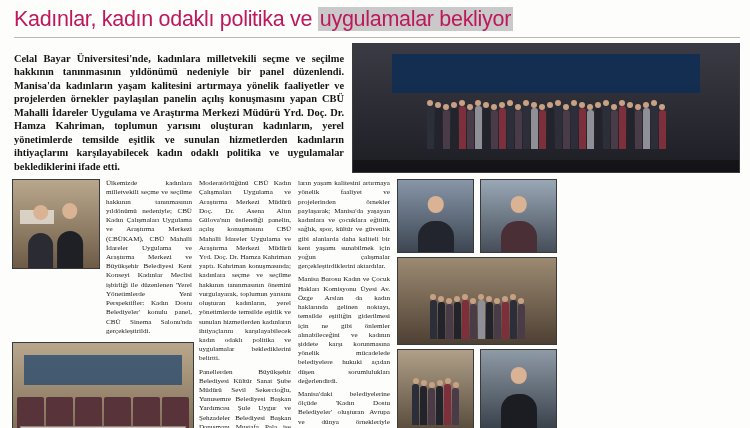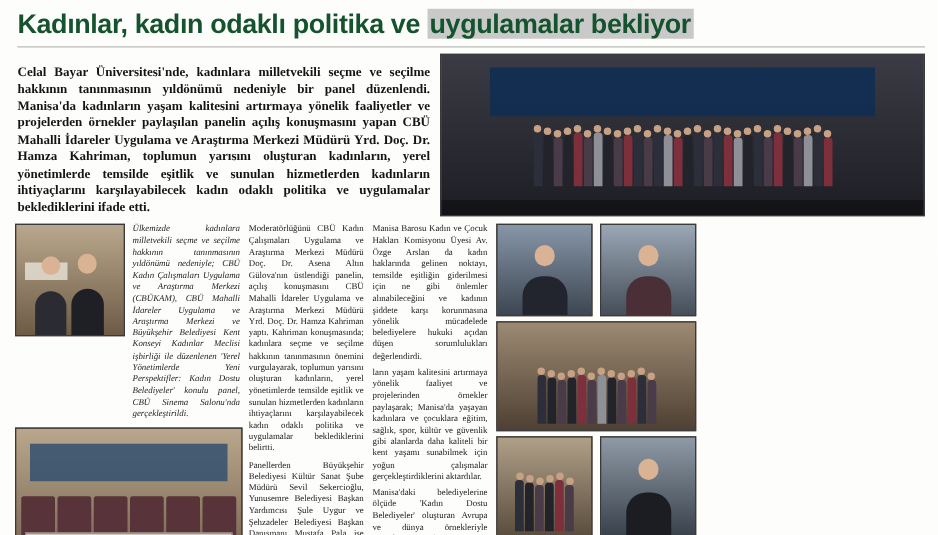--- a/index.html
+++ b/index.html
@@ -18,25 +18,25 @@
     position: relative;
     width: 750px;
     height: 428px;
     background: #fdfdfb;
     box-sizing: border-box;
     padding: 6px 10px 4px 12px;
   }
   
   .headline {
     font-family: "Liberation Sans", sans-serif;
-    font-weight: bold;
+    font-weight: normal;
     font-size: 21.5px;
     line-height: 1.08;
     letter-spacing: -0.3px;
-    color: #14532d;
+    color: #be185d;
     margin: 2px 0 6px 2px;
     white-space: nowrap;
   }
   .hl-highlight {
     background: #c9c9c9;
     padding: 0 2px;
   }
   .rule {
     border: 0;
     border-top: 1px solid #b9b9b9;
@@ -137,21 +137,20 @@
   .photo-lg {
     width: 100%;
     height: 104px;
     margin-bottom: 4px;
   }
   .left-stack { width: 180px; }
   .right-stack { width: 160px; }
   .two-col {
     display: flex;
     gap: 6px;
-    font-style: italic;
   }
   .banner {
     position: absolute;
     left: 6%; top: 10%;
     width: 88%;
     height: 26%;
     background: #33506e;
     opacity: 0.85;
   }
   .banner2 {
@@ -308,22 +307,22 @@
       </div>
 
     </div>
 
     <div class="col col2">
       <p>Moderatörlüğünü CBÜ Kadın Çalışmaları Uygulama ve Araştırma Merkezi Müdürü Doç. Dr. Asena Altın Gülova'nın üstlendiği panelin, açılış konuşmasını CBÜ Mahalli İdareler Uygulama ve Araştırma Merkezi Müdürü Yrd. Doç. Dr. Hamza Kahriman yaptı. Kahriman konuşmasında; kadınlara seçme ve seçilme hakkının tanınmasının önemini vurgulayarak, toplumun yarısını oluşturan kadınların, yerel yönetimlerde temsilde eşitlik ve sunulan hizmetlerden kadınların ihtiyaçlarını karşılayabilecek kadın odaklı politika ve uygulamalar beklediklerini belirtti.</p>
       <p>Panellerden Büyükşehir Belediyesi Kültür Sanat Şube Müdürü Sevil Sekercioğlu, Yunusemre Belediyesi Başkan Yardımcısı Şule Uygur ve Şehzadeler Belediyesi Başkan Danışmanı Mustafa Pala ise belediyeler olarak kadın-</p>
     </div>
 
     <div class="col col3">
+      <p>ların yaşam kalitesini artırmaya yönelik faaliyet ve projelerinden örnekler paylaşarak; Manisa'da yaşayan kadınlara ve çocuklara eğitim, sağlık, spor, kültür ve güvenlik gibi alanlarda daha kaliteli bir kent yaşamı sunabilmek için yoğun çalışmalar gerçekleştirdiklerini aktardılar.</p>
       <p>Manisa Barosu Kadın ve Çocuk Hakları Komisyonu Üyesi Av. Özge Arslan da kadın haklarında gelinen noktayı, temsilde eşitliğin giderilmesi için ne gibi önlemler alınabileceğini ve kadının şiddete karşı korunmasına yönelik mücadelede belediyelere hukuki açıdan düşen sorumlulukları değerlendirdi.</p>
-      <p>ların yaşam kalitesini artırmaya yönelik faaliyet ve projelerinden örnekler paylaşarak; Manisa'da yaşayan kadınlara ve çocuklara eğitim, sağlık, spor, kültür ve güvenlik gibi alanlarda daha kaliteli bir kent yaşamı sunabilmek için yoğun çalışmalar gerçekleştirdiklerini aktardılar.</p>
       <p><span>Manisa'daki belediyelerine ölçüde 'Kadın Dostu Belediyeler' oluşturan Avrupa ve dünya örnekleriyle tartışılmasına fırsat tanıyan panel, teşekkür belgelerinin sunulmasıyla sona erdi.</span> </p>
     </div>
 
     <div class="right-stack">
       <div class="two-col">
         <div class="photo" style="width:77px;height:72px;">
           <div class="portrait-bg"></div>
           <div class="head"></div>
           <div class="torso"></div>
         </div>

